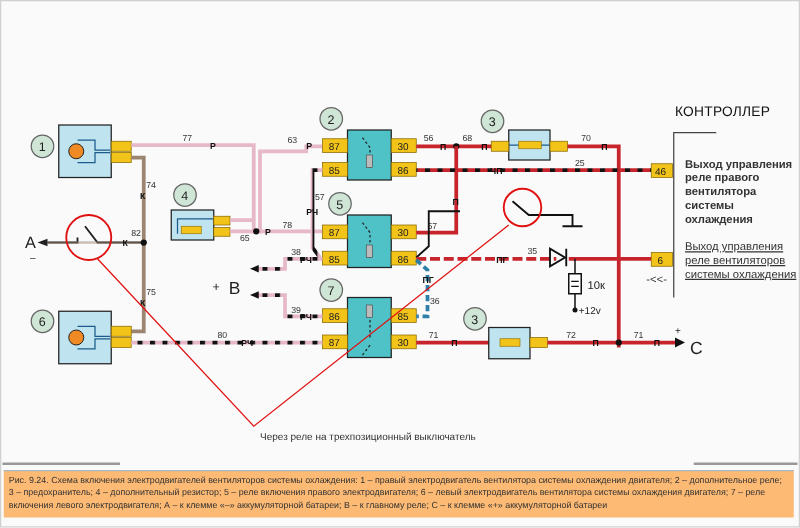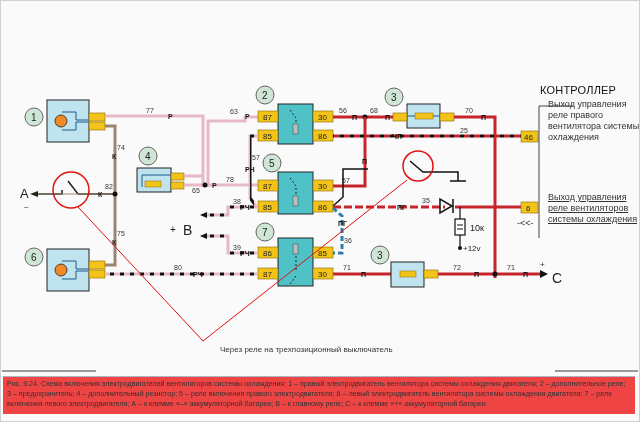--- a/index.html
+++ b/index.html
@@ -5,22 +5,22 @@
   html,body{margin:0;padding:0;}
   body{width:640px;height:422px;background:#fafafa;font-family:"Liberation Sans",sans-serif;position:relative;overflow:hidden;}
   #frame{position:absolute;left:0;top:0;width:638px;height:420px;border:1px solid #d0d0d0;}
   svg{position:absolute;left:0;top:0;}
   .num{font-family:"Liberation Sans",sans-serif;font-size:7px;fill:#333;}
   .wl{font-family:"Liberation Sans",sans-serif;font-size:7px;fill:#111;font-weight:bold;}
   .pin{font-family:"Liberation Sans",sans-serif;font-size:8px;fill:#222;}
   .circ{font-family:"Liberation Sans",sans-serif;font-size:10px;fill:#222;}
   #controller-title{position:absolute;left:540px;top:84px;font-size:11px;font-weight:normal;color:#111;letter-spacing:0.2px;}
   .ctl-text{position:absolute;left:548px;font-size:9px;line-height:11px;color:#333;width:92px;}
-  #caption{position:absolute;left:3px;top:376px;width:632px;height:38px;border-top:1px solid #a9b6c3;background:#ef4444;font-size:7.1px;line-height:10px;color:#333;padding:2px 4px;box-sizing:border-box;}
-  #note{position:absolute;left:220px;top:345px;font-size:8px;color:#333;}
+  #caption{position:absolute;left:3px;top:376px;width:632px;height:38px;border-top:1px solid #a9b6c3;background:#fdba74;font-size:7.1px;line-height:10px;color:#333;padding:2px 4px;box-sizing:border-box;}
+  #note{position:absolute;left:208px;top:345px;font-size:8px;color:#333;}
   .sep{position:absolute;top:370px;height:2px;background:#999;}
 </style>
 </head>
 <body>
 
 <div id="frame"></div>
 
 <svg width="640" height="422">
   <defs>
     <pattern id="pinkblack" width="10" height="4" patternUnits="userSpaceOnUse">
@@ -237,21 +237,21 @@
   <text x="507" y="270" class="num">71</text>
   <text x="523" y="277" class="wl">П</text>
   <polygon points="548,274 540,270 540,278" fill="#111"></polygon>
   <text x="540" y="267" style="font-size:8px;fill:#222">+</text>
   <text x="552" y="283" style="font-size:14px;fill:#222">C</text>
 
   <path d="M78,207 L203,341 L407,180" fill="none" stroke="#e01010" stroke-width="1"></path>
 </svg>
 
 <div id="controller-title">КОНТРОЛЛЕР</div>
-<div class="ctl-text" style="top:99px;">Выход управления реле правого вентилятора системы охлаждения</div>
+<div class="ctl-text" style="top:126px;font-weight:bold;">Выход управления реле правого вентилятора системы охлаждения</div>
 <div class="ctl-text" style="top:192px;text-decoration:underline;">Выход управления реле вентиляторов системы охлаждения</div>
 
 <div id="note">Через реле на трехпозиционный выключатель</div>
 
 <div class="sep" style="left:2px;width:94px;"></div>
 <div class="sep" style="left:555px;width:83px;"></div>
 
 <div id="caption">Рис. 9.24. Схема включения электродвигателей вентиляторов системы охлаждения: 1 – правый электродвигатель вентилятора системы охлаждения двигателя; 2 – дополнительное реле; 3 – предохранитель; 4 – дополнительный резистор; 5 – реле включения правого электродвигателя; 6 – левый электродвигатель вентилятора системы охлаждения двигателя; 7 – реле включения левого электродвигателя; А – к клемме «–» аккумуляторной батареи; В – к главному реле; С – к клемме «+» аккумуляторной батареи</div>
 
 </body></html>

